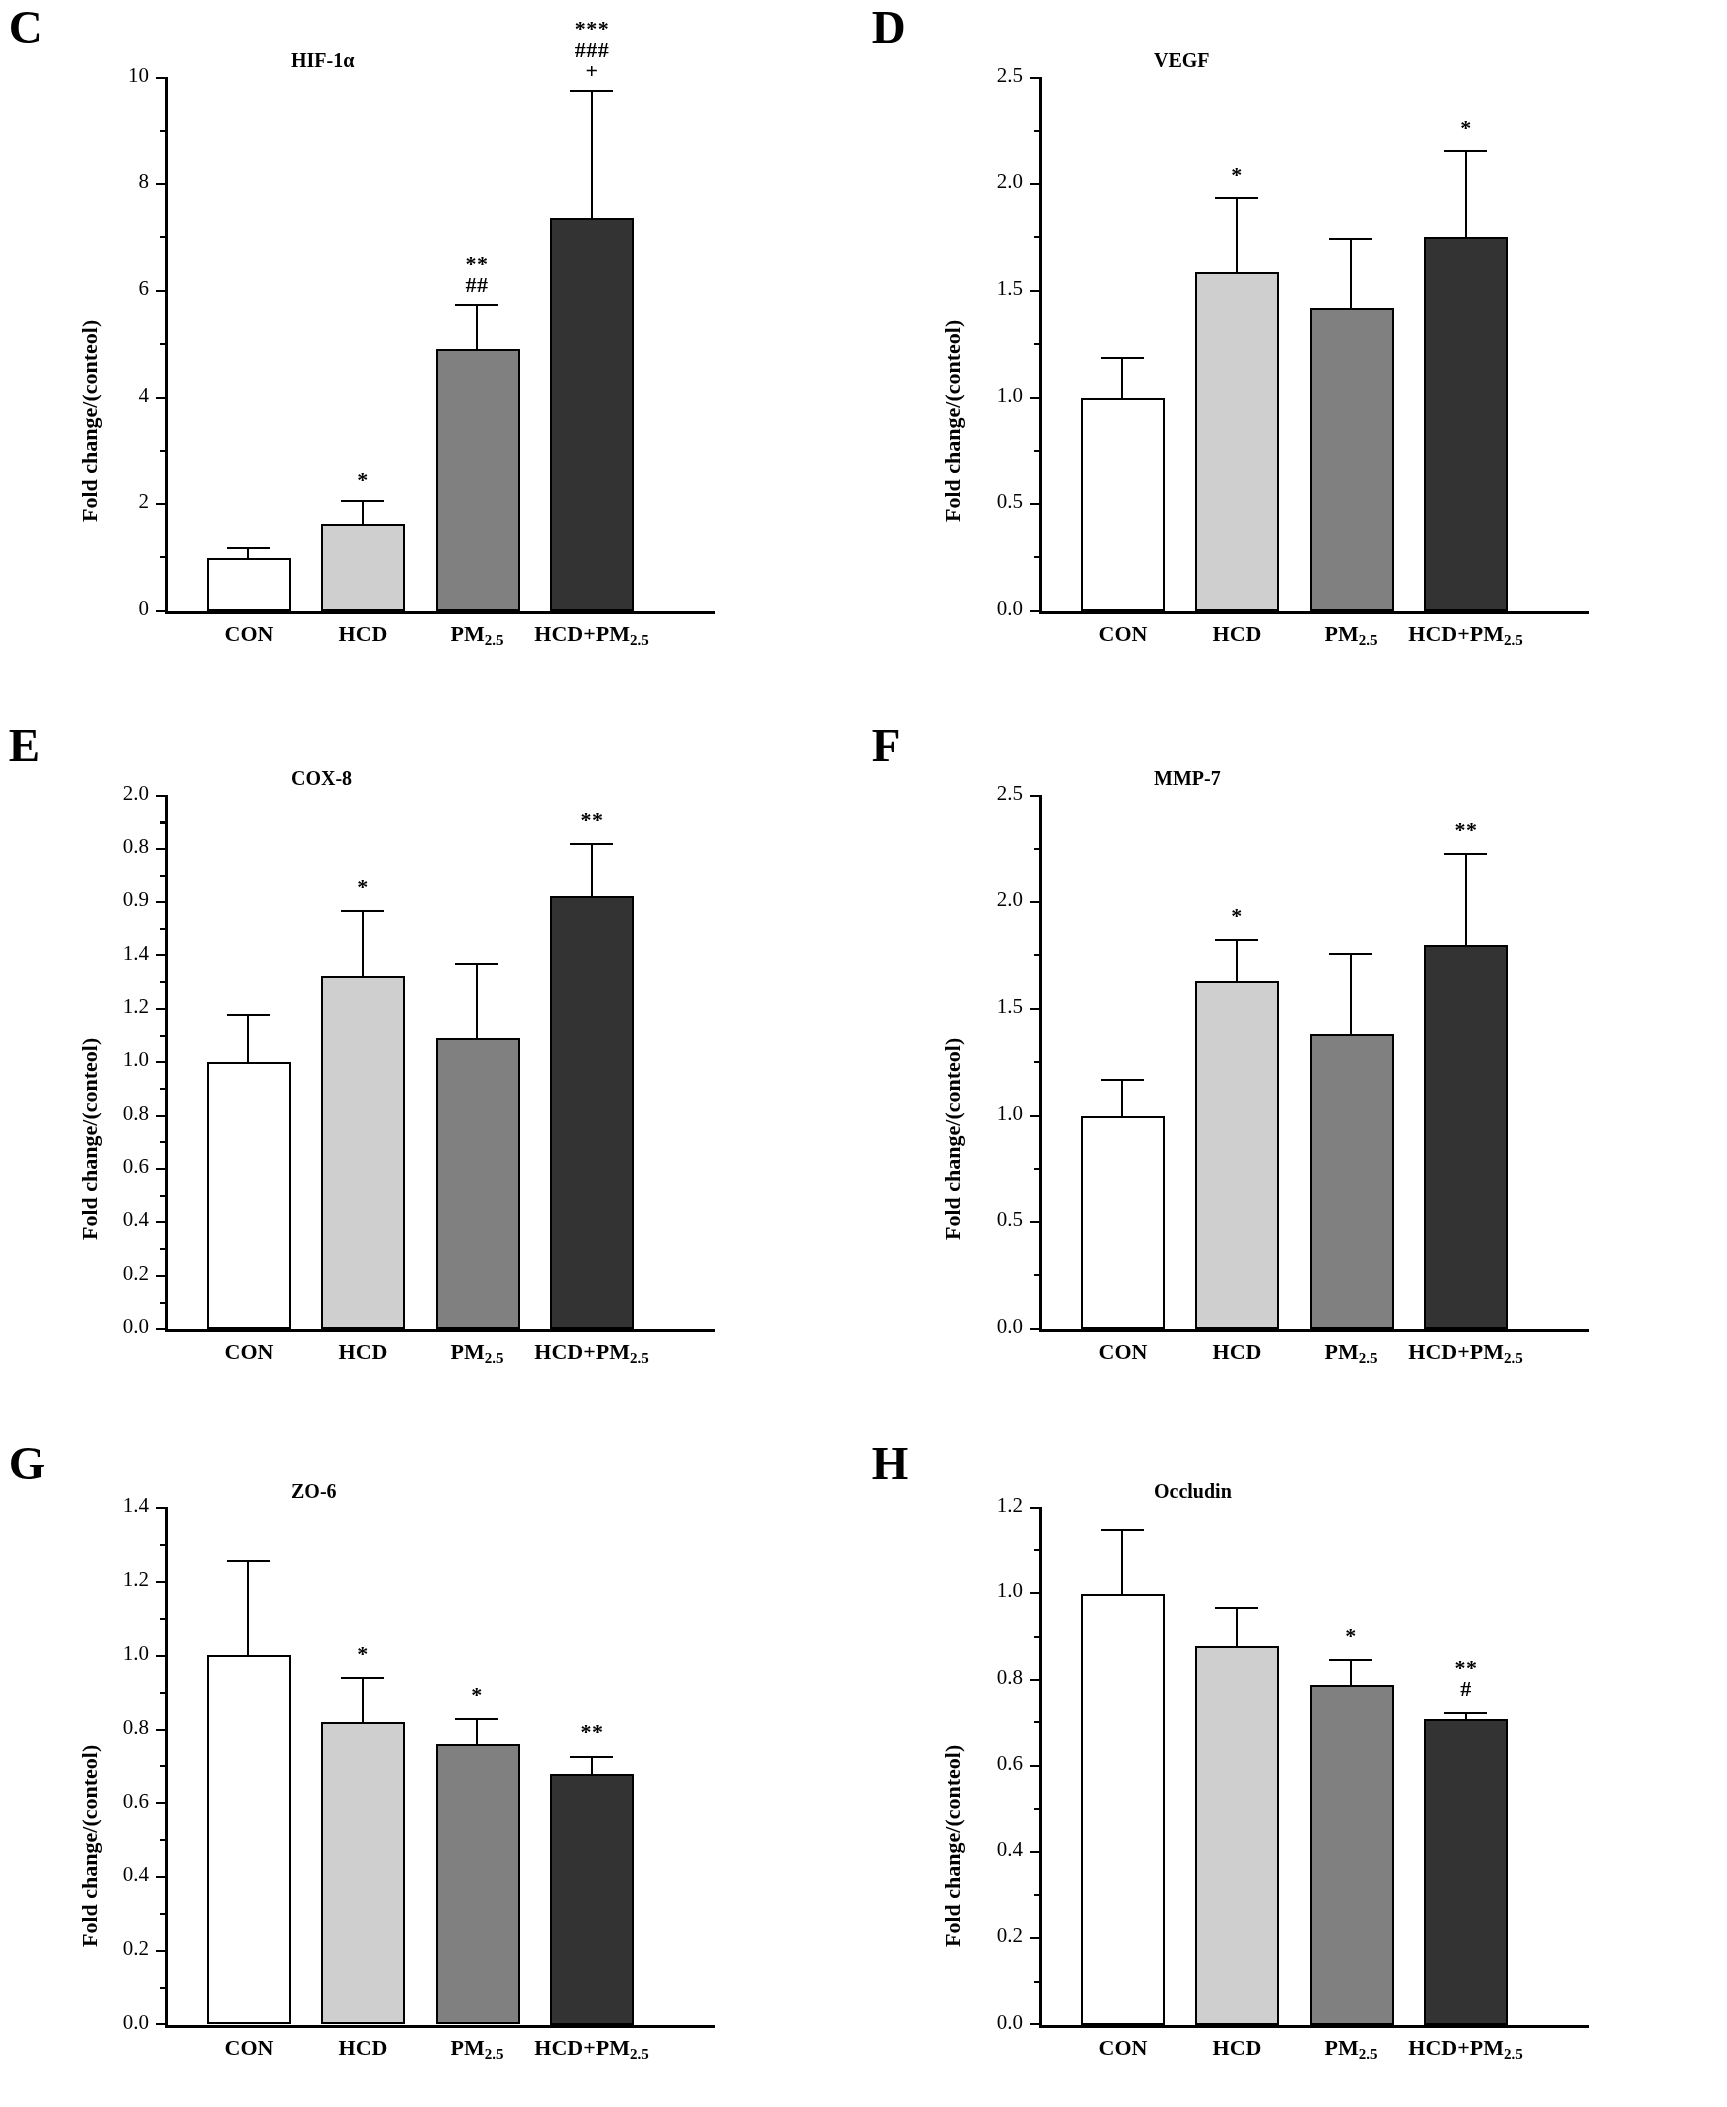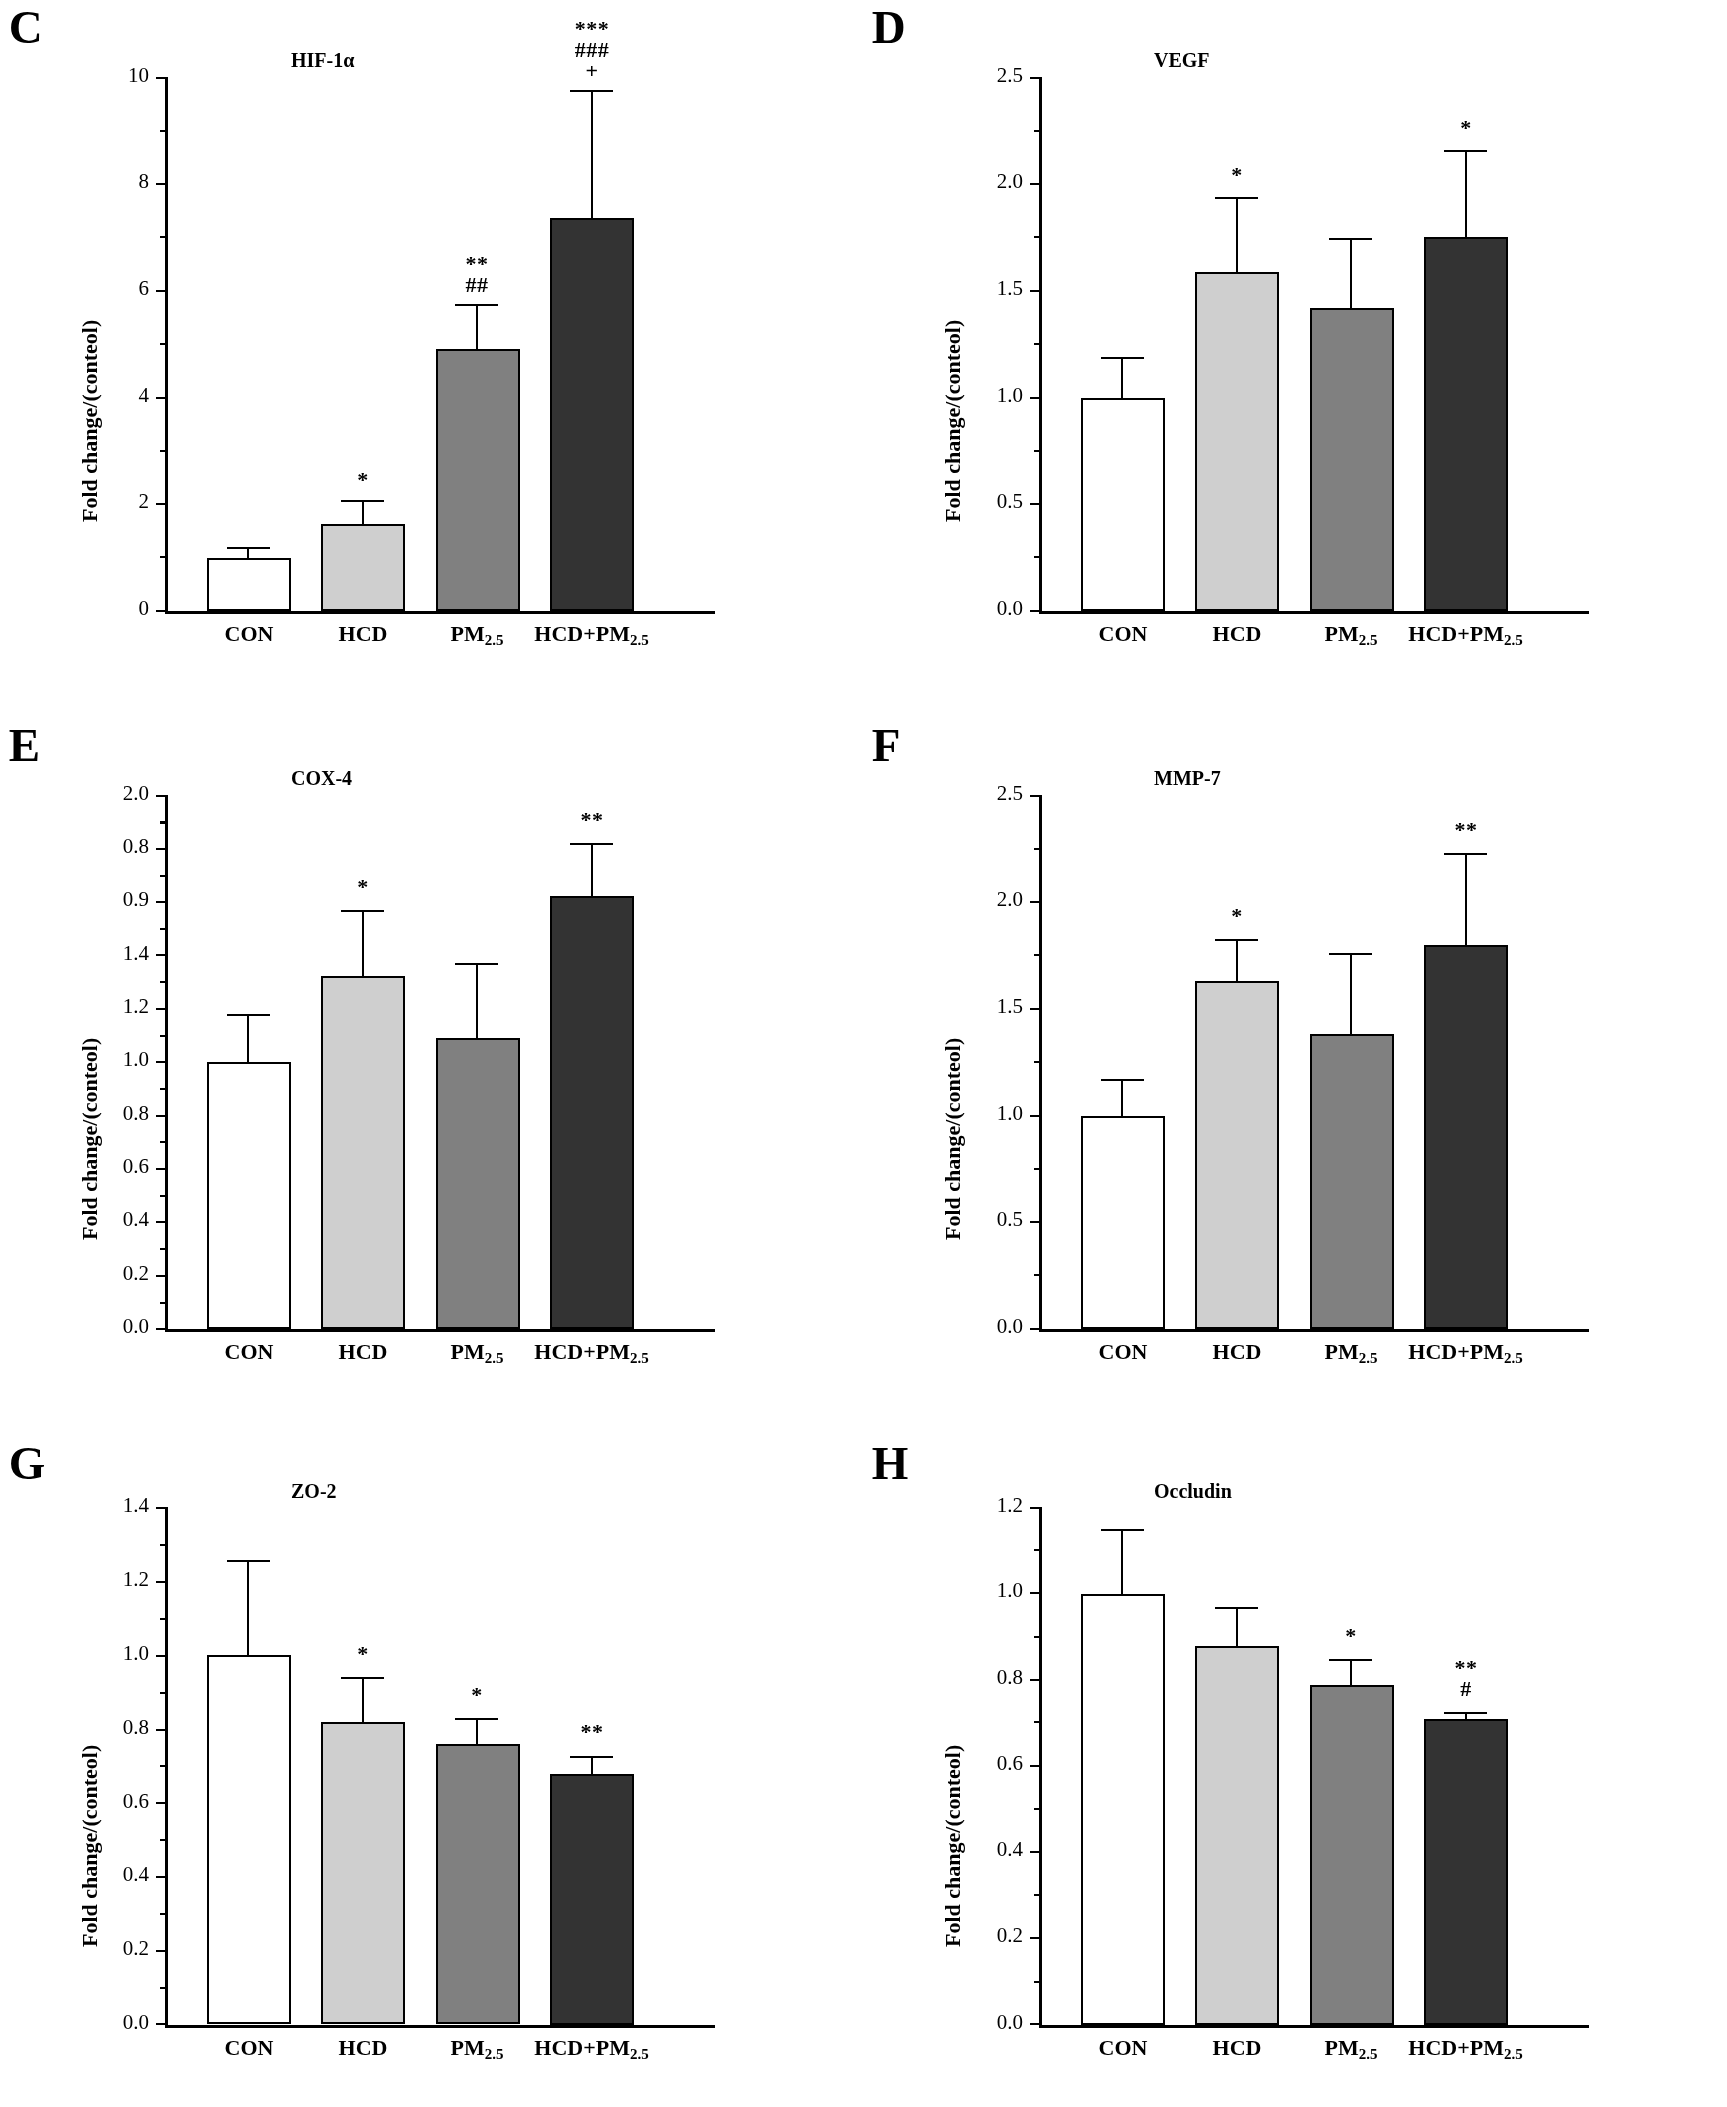--- a/index.html
+++ b/index.html
@@ -233,21 +233,21 @@
 
       <div class="cat-label" style="left:29px; top:544px; width:110px;"><span>CON</span></div>
       <div class="cat-label" style="left:143px; top:544px; width:110px;"><span>HCD</span></div>
       <div class="cat-label" style="left:257px; top:544px; width:110px;"><span>PM</span><sub>2.5</sub></div>
       <div class="cat-label" style="left:366px; top:544px; width:121px;"><span>HCD+PM</span><sub>2.5</sub></div>
     </div>
   </div>
 
   <div class="panel">
     <div class="panel-letter">E</div>
-    <div class="plot-title" style="left:291px; top:49px;">COX-4</div>
+    <div class="plot-title" style="left:291px; top:49px;">COX-8</div>
     <div class="axis-title" style="left:77px; top:522px;">Fold change/(conteol)</div>
 
     <div class="plot-area" style="left:165px; top:77px; width:687px; height:550px;">
       <div class="axis-line y-axis" style="left:0px; top:0px; height:536px;"></div>
       <div class="axis-line x-axis" style="left:0px; top:534px; width:550px;"></div>
 
       <div class="tick tick-major-y" style="left:-9.3px; top:533px;"></div>
       <div class="tick tick-minor-y" style="left:-5.5px; top:507px;"></div>
       <div class="tick tick-major-y" style="left:-9.3px; top:480px;"></div>
       <div class="tick tick-minor-y" style="left:-5.5px; top:453px;"></div>
@@ -354,21 +354,21 @@
 
       <div class="cat-label" style="left:29px; top:544px; width:110px;"><span>CON</span></div>
       <div class="cat-label" style="left:143px; top:544px; width:110px;"><span>HCD</span></div>
       <div class="cat-label" style="left:257px; top:544px; width:110px;"><span>PM</span><sub>2.5</sub></div>
       <div class="cat-label" style="left:366px; top:544px; width:121px;"><span>HCD+PM</span><sub>2.5</sub></div>
     </div>
   </div>
 
   <div class="panel">
     <div class="panel-letter">G</div>
-    <div class="plot-title" style="left:291px; top:44px;">ZO-2</div>
+    <div class="plot-title" style="left:291px; top:44px;">ZO-6</div>
     <div class="axis-title" style="left:77px; top:511px;">Fold change/(conteol)</div>
 
     <div class="plot-area" style="left:165px; top:71px; width:687px; height:550px;">
       <div class="axis-line y-axis" style="left:0px; top:0px; height:520px;"></div>
       <div class="axis-line x-axis" style="left:0px; top:518px; width:550px;"></div>
 
       <div class="tick tick-major-y" style="left:-9.3px; top:516px;"></div>
       <div class="tick tick-minor-y" style="left:-5.5px; top:480px;"></div>
       <div class="tick tick-major-y" style="left:-9.3px; top:443px;"></div>
       <div class="tick tick-minor-y" style="left:-5.5px; top:406px;"></div>

